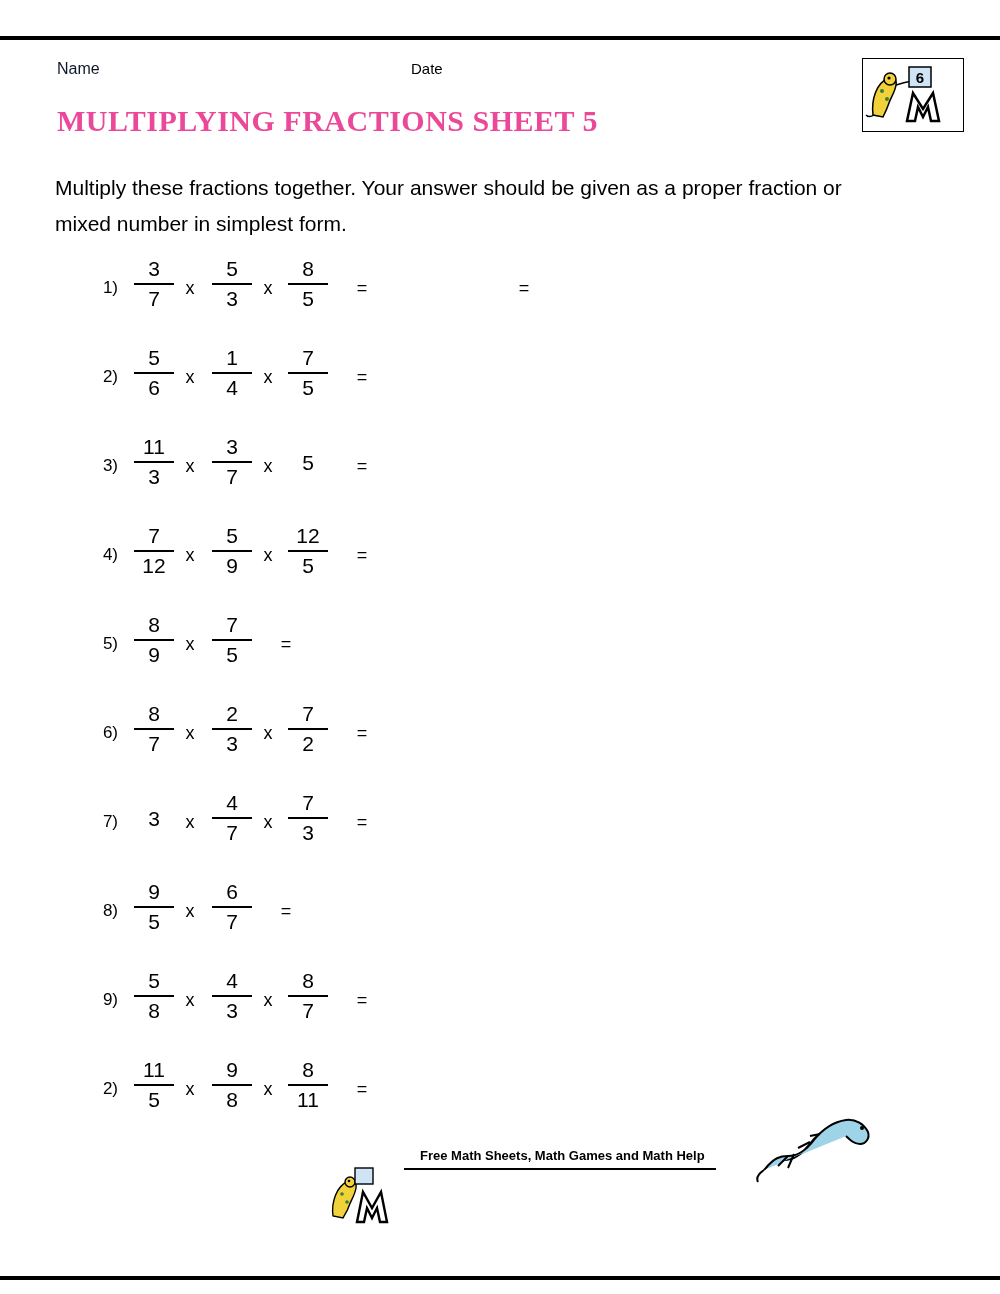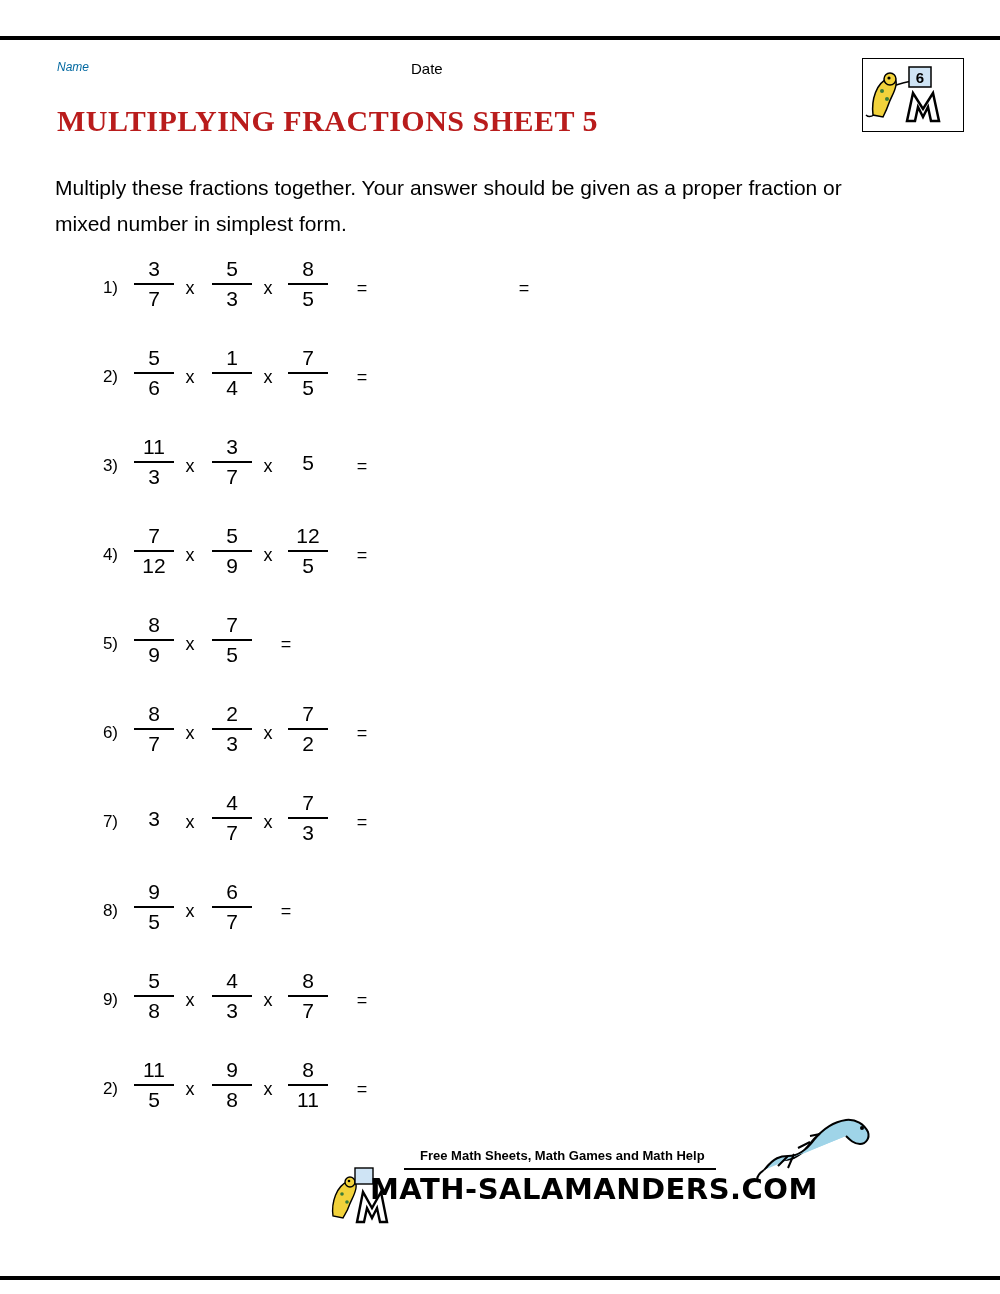--- a/index.html
+++ b/index.html
@@ -27,23 +27,22 @@
     position: absolute;
     top: 60px;
     left: 0;
     width: 1000px;
     height: 24px;
   }
   .name-label {
     position: absolute;
     left: 57px;
     top: 0;
-    font-size: 12px;
-    color: #0369a1;
-    font-style: italic;
+    font-size: 16px;
+    color: #0f172a;
   }
   .date-label {
     position: absolute;
     left: 411px;
     top: 0;
     font-size: 15px;
     color: #000;
   }
   .logo-box {
     position: absolute;
@@ -56,21 +55,21 @@
     overflow: hidden;
   }
   .logo-box svg { display: block; }
   .sheet-title {
     position: absolute;
     top: 104px;
     left: 57px;
     font-size: 30px;
     font-weight: bold;
     letter-spacing: 0.5px;
-    color: #b91c1c;
+    color: #ec4899;
     font-family: "Liberation Serif", serif;
   }
   .instructions {
     position: absolute;
     top: 170px;
     left: 55px;
     width: 820px;
     font-size: 21px;
     line-height: 1.7;
     color: #000;
@@ -359,16 +358,15 @@
       <circle cx="25" cy="18" r="5" fill="#f2d23b" stroke="#000" stroke-width="1.4"></circle>
       <circle cx="24" cy="17" r="1.3" fill="#000"></circle>
       <circle cx="17" cy="30" r="1.8" fill="#3a7d3a"></circle>
       <circle cx="22" cy="38" r="1.8" fill="#3a7d3a"></circle>
       <rect x="30" y="4" width="18" height="16" fill="#cfe4f5" stroke="#000" stroke-width="1.4"></rect>
       <path d="M32 58 L38 28 L47 44 L56 28 L62 58 L55 58 L52 44 L47 54 L42 44 L39 58 Z" fill="#ffffff" stroke="#000" stroke-width="2.4"></path>
     </svg>
   </div>
   <div class="footer-tagline">Free Math Sheets, Math Games and Math Help</div>
   <div class="footer-rule"></div>
-  <div class="footer-brand">MATH-SALAMANDERS.COM</div>
 </div>
 
 <div class="bottom-rule"></div>
 
 </body></html>

